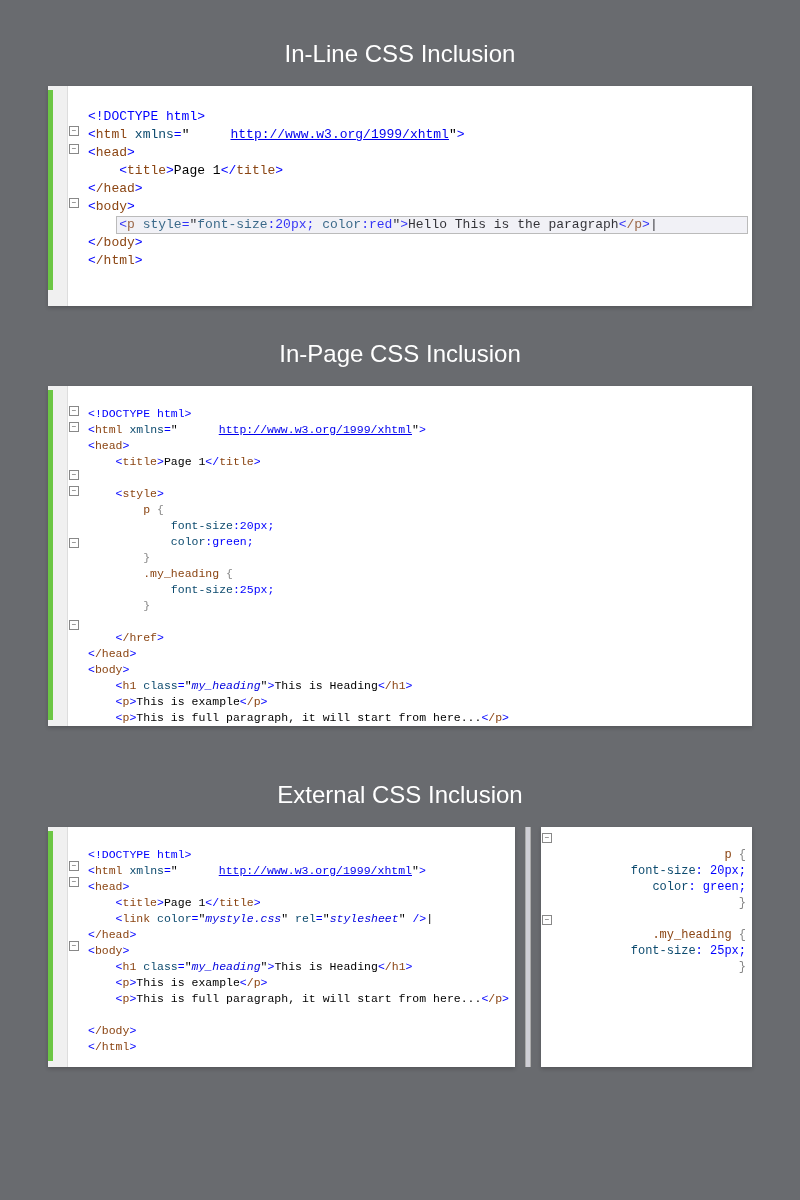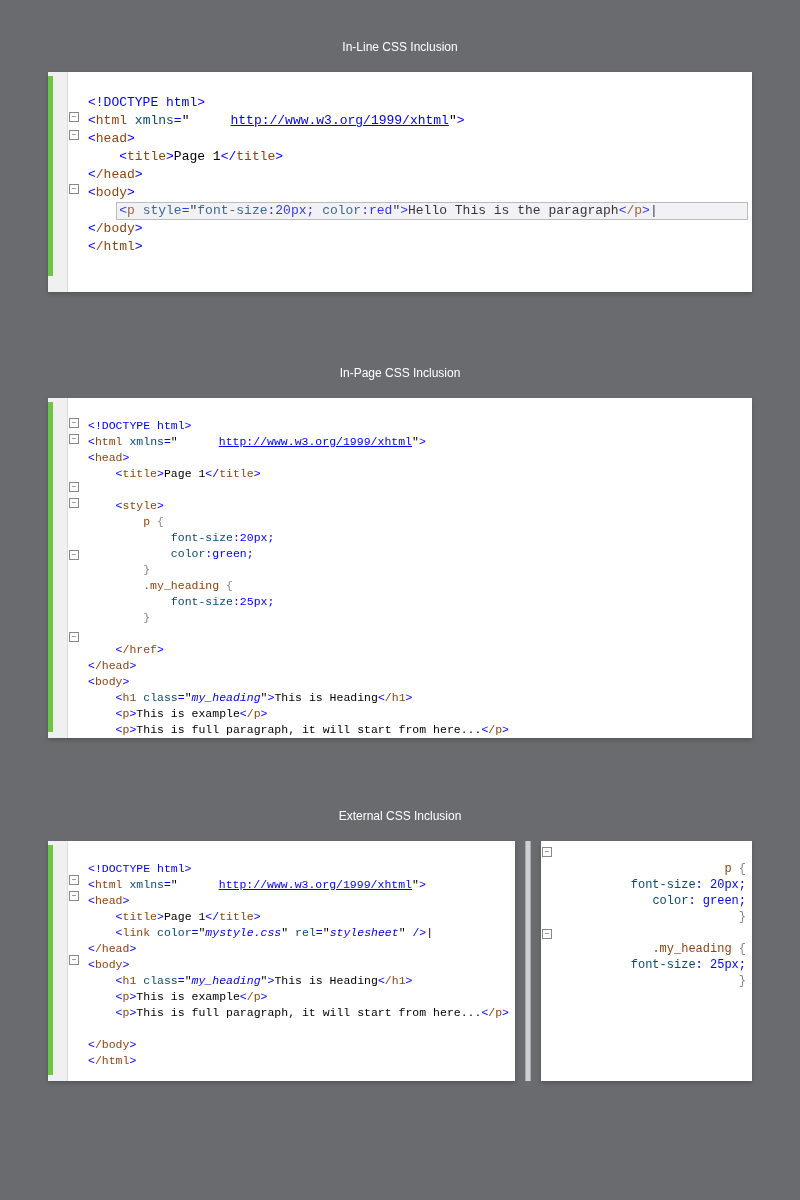--- a/index.html
+++ b/index.html
@@ -6,21 +6,21 @@
   body {
     background: #696b6f;
     width: 800px;
     height: 1200px;
     font-family: "Segoe UI", Arial, sans-serif;
     overflow: hidden;
   }
   .section-title {
     color: #fff;
     text-align: center;
-    font-size: 12px;
+    font-size: 24px;
     font-weight: 400;
     margin: 30px 0 18px 0;
   }
   .section-title.first { margin-top: 40px; }
   .editor-box {
     background: #fff;
     margin: 0 48px;
     position: relative;
     box-shadow: 0 2px 4px rgba(0,0,0,0.2);
   }
@@ -133,21 +133,21 @@
 <span class="c-blue">&lt;</span><span class="c-brown">/head</span><span class="c-blue">&gt;</span>
 <span class="c-blue">&lt;</span><span class="c-brown">body</span><span class="c-blue">&gt;</span>
     <span class="c-blue">&lt;</span><span class="c-brown">p</span> <span class="c-attr">style</span><span class="c-blue">=</span>"<span class="c-attr">font-size</span><span class="c-blue">:20px;</span> <span class="c-attr">color</span><span class="c-blue">:red</span>"<span class="c-blue">&gt;</span><span class="c-black">Hello This is the paragraph</span><span class="c-blue">&lt;</span><span class="c-brown">/p</span><span class="c-blue">&gt;</span><span class="cursor-mark">|</span>
 <span class="c-blue">&lt;</span><span class="c-brown">/body</span><span class="c-blue">&gt;</span>
 <span class="c-blue">&lt;</span><span class="c-brown">/html</span><span class="c-blue">&gt;</span>
 <div class="highlight-line" style="top:130px;"></div>
     </div>
   </div>
 </div>
 
-<div class="section-title" style="margin-top:74px;">In-Page CSS Inclusion</div>
+<div class="section-title" style="margin-top:34px;">In-Page CSS Inclusion</div>
 
 <div class="editor-box" style="height:340px;">
   <div class="editor-inner" style="height:100%;">
     <div class="gutter">
       <div class="green-bar" style="top:4px; height:330px;"></div>
     </div>
     <div class="fold-col">
       <div class="fold-box" style="top:20px;">−</div>
       <div class="fold-box" style="top:36px;">−</div>
       <div class="fold-box" style="top:84px;">−</div>
@@ -176,21 +176,21 @@
     <span class="c-blue">&lt;</span><span class="c-brown">h1</span> <span class="c-attr">class</span><span class="c-blue">=</span>"<span class="c-str">my_heading</span>"<span class="c-blue">&gt;</span><span class="c-black">This is Heading</span><span class="c-blue">&lt;</span><span class="c-brown">/h1</span><span class="c-blue">&gt;</span>
     <span class="c-blue">&lt;</span><span class="c-brown">p</span><span class="c-blue">&gt;</span><span class="c-black">This is example</span><span class="c-blue">&lt;</span><span class="c-brown">/p</span><span class="c-blue">&gt;</span>
     <span class="c-blue">&lt;</span><span class="c-brown">p</span><span class="c-blue">&gt;</span><span class="c-black">This is full paragraph, it will start from here...</span><span class="c-blue">&lt;</span><span class="c-brown">/p</span><span class="c-blue">&gt;</span>
 
 
 
     </div>
   </div>
 </div>
 
-<div class="section-title" style="margin-top:71px;">External CSS Inclusion</div>
+<div class="section-title" style="margin-top:55px;">External CSS Inclusion</div>
 
 <div class="split-container" style="height:240px;">
   <div class="split-left">
     <div class="editor-inner" style="height:100%;">
       <div class="gutter">
         <div class="green-bar" style="top:4px; height:230px;"></div>
       </div>
       <div class="fold-col">
         <div class="fold-box" style="top:34px;">−</div>
         <div class="fold-box" style="top:50px;">−</div>

